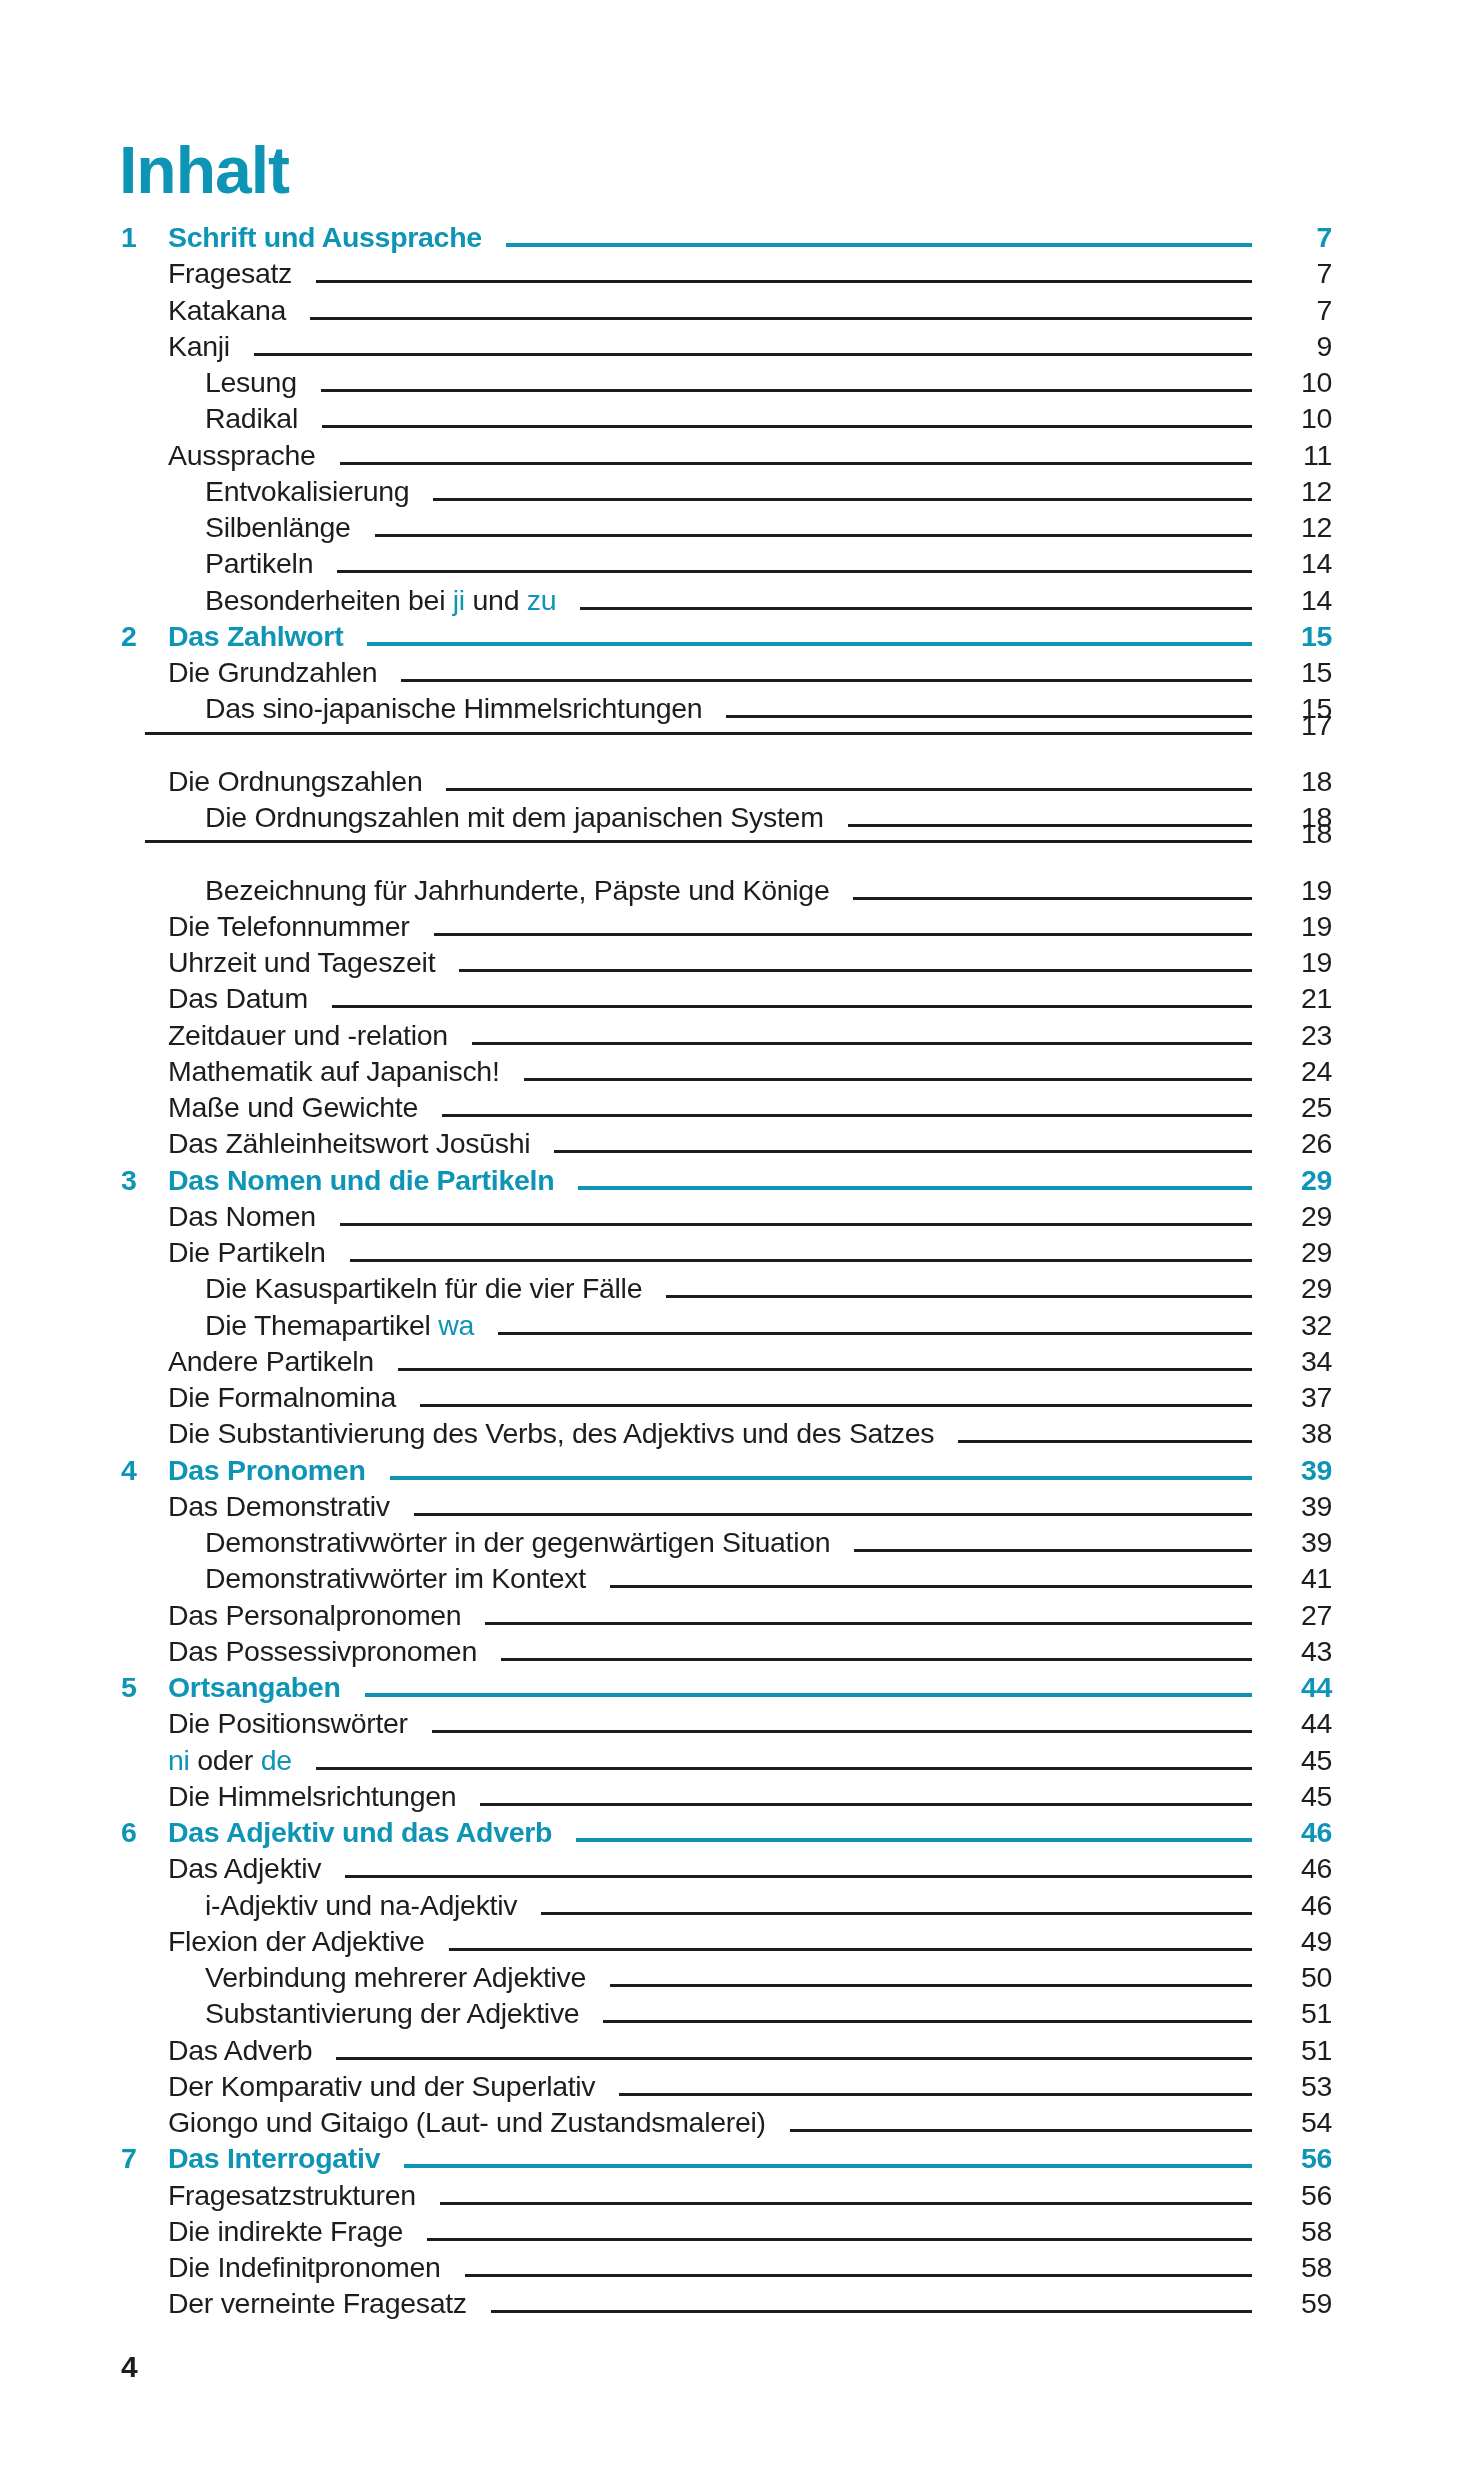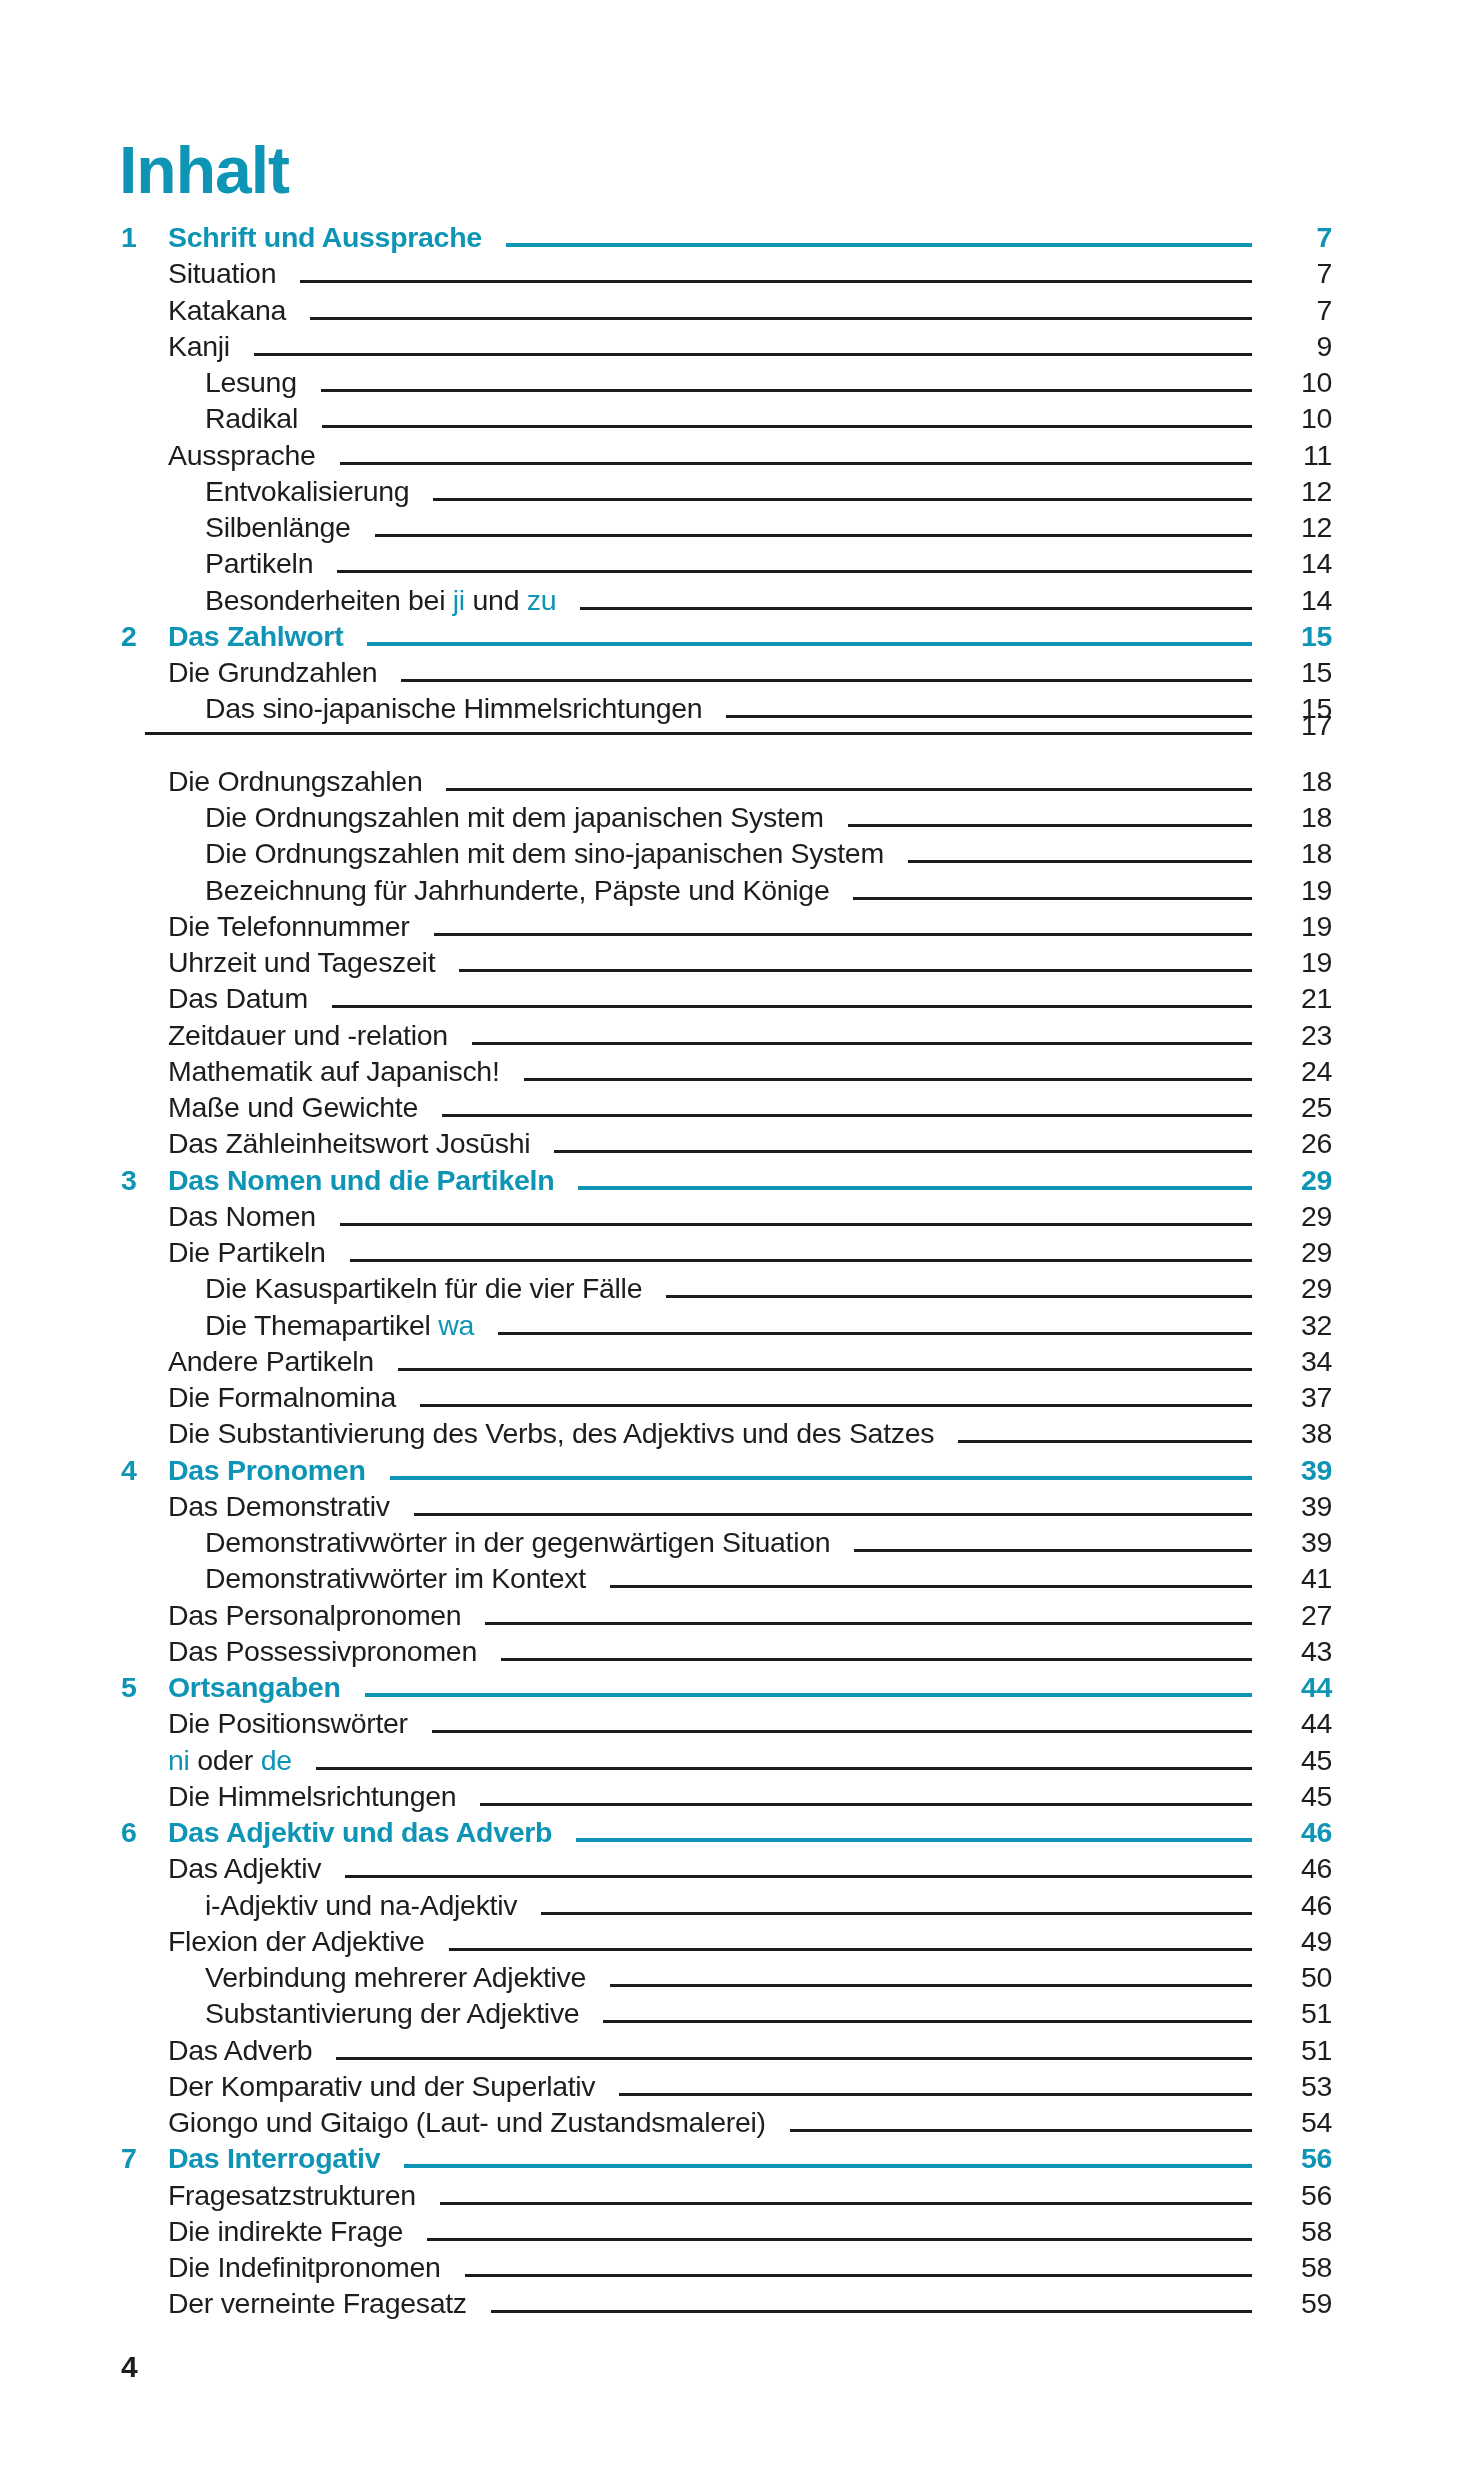--- a/index.html
+++ b/index.html
@@ -48,21 +48,21 @@
 
 <div class="toc">
     <div class="row chapter">
     <span class="num">1</span>
     <span class="label"><span class="accent">Schrift und Aussprache</span></span>
     <span class="leader"></span>
     <span class="pagenum">7</span>
   </div>
     <div class="row l1">
 
-    <span class="label"><span>Situation</span></span>
+    <span class="label"><span>Fragesatz</span></span>
     <span class="leader"></span>
     <span class="pagenum">7</span>
   </div>
     <div class="row l1">
 
     <span class="label"><span>Katakana</span></span>
     <span class="leader"></span>
     <span class="pagenum">7</span>
   </div>
     <div class="row l1">
@@ -143,21 +143,20 @@
     <span class="pagenum">18</span>
   </div>
     <div class="row l2">
 
     <span class="label"><span>Die Ordnungszahlen mit dem japanischen System</span></span>
     <span class="leader"></span>
     <span class="pagenum">18</span>
   </div>
     <div class="row l2">
 
-    <span class="label"><span>Die Ordnungszahlen mit dem sino-japanischen System</span></span>
     <span class="leader"></span>
     <span class="pagenum">18</span>
   </div>
     <div class="row l2">
 
     <span class="label"><span>Bezeichnung für Jahrhunderte, Päpste und Könige</span></span>
     <span class="leader"></span>
     <span class="pagenum">19</span>
   </div>
     <div class="row l1">

